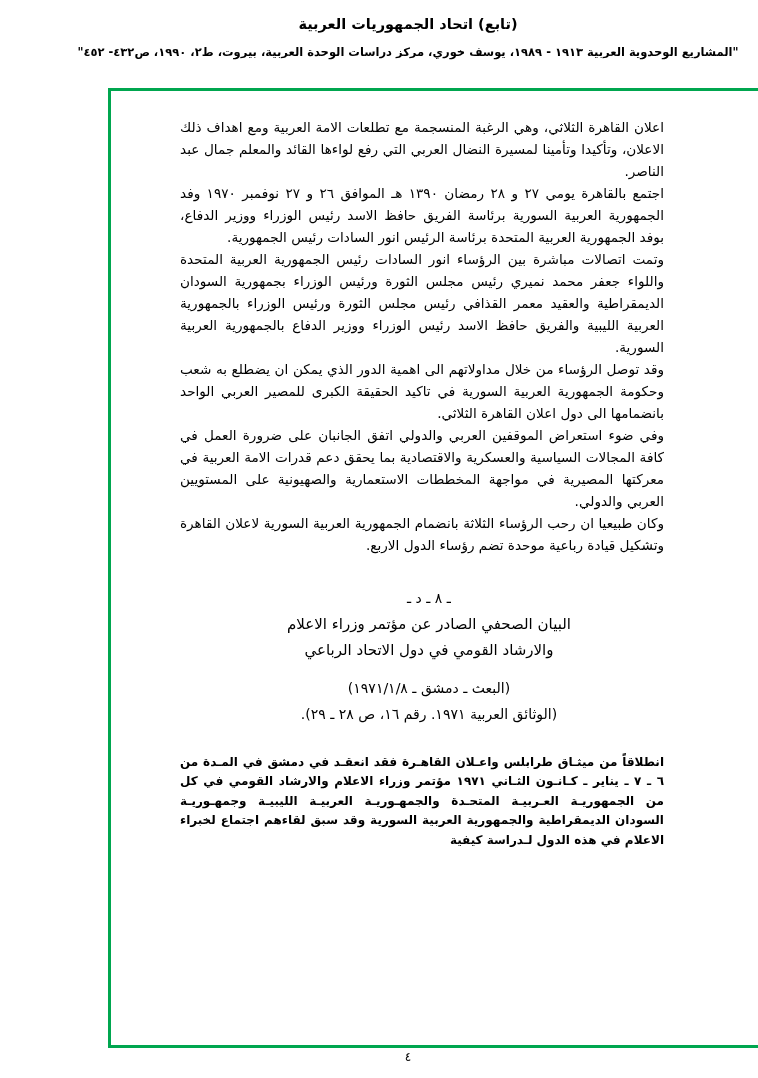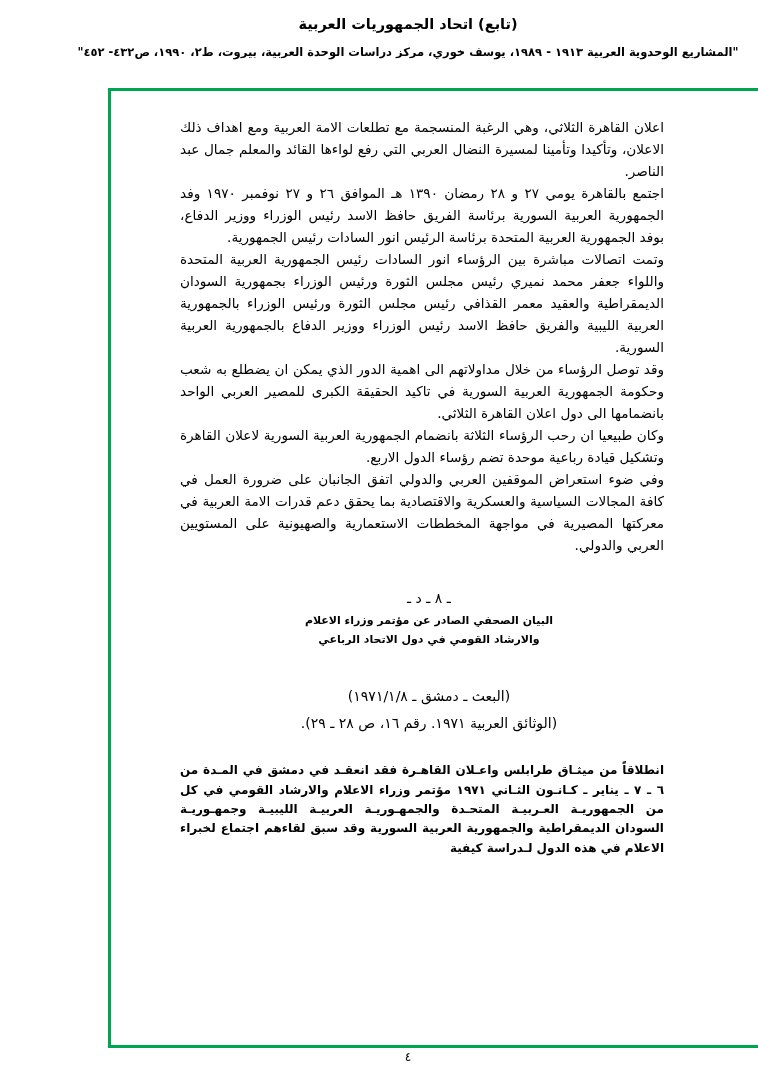--- a/index.html
+++ b/index.html
@@ -75,39 +75,39 @@
 
   .dots-line {
     text-align: center;
     font-size: 14px;
     letter-spacing: 2px;
     direction: rtl;
     margin-bottom: 6px;
   }
   .doc-title {
     text-align: center;
-    font-weight: bold;
-    font-size: 11px;
+    font-weight: normal;
+    font-size: 15px;
     line-height: 1.72;
     direction: rtl;
   }
   .doc-date {
     text-align: center;
     font-weight: bold;
     font-size: 14px;
     line-height: 1.7;
     direction: rtl;
     margin-top: 2px;
   }
   .source-block {
     text-align: center;
     font-size: 14px;
     line-height: 1.75;
     direction: rtl;
-    margin-top: 34px;
+    margin-top: 12px;
   }
   .body-bold {
     font-size: 12px;
     font-weight: bold;
     line-height: 1.62;
     text-align: justify;
     text-align-last: right;
     direction: rtl;
     padding: 0 58px 0 44px;
     margin: 0;
@@ -132,22 +132,22 @@
   </div>
 
   <div class="frame"></div>
 
   <div class="content">
 
     <p class="para">اعلان القاهرة الثلاثي، وهي الرغبة المنسجمة مع تطلعات الامة العربية ومع اهداف ذلك الاعلان، وتأكيدا وتأمينا لمسيرة النضال العربي التي رفع لواءها القائد والمعلم جمال عبد الناصر.</p>
     <p class="para">اجتمع بالقاهرة يومي ٢٧ و ٢٨ رمضان ١٣٩٠ هـ الموافق ٢٦ و ٢٧ نوفمبر ١٩٧٠ وفد الجمهورية العربية السورية برئاسة الفريق حافظ الاسد رئيس الوزراء ووزير الدفاع، بوفد الجمهورية العربية المتحدة برئاسة الرئيس انور السادات رئيس الجمهورية.</p>
     <p class="para">وتمت اتصالات مباشرة بين الرؤساء انور السادات رئيس الجمهورية العربية المتحدة واللواء جعفر محمد نميري رئيس مجلس الثورة ورئيس الوزراء بجمهورية السودان الديمقراطية والعقيد معمر القذافي رئيس مجلس الثورة ورئيس الوزراء بالجمهورية العربية الليبية والفريق حافظ الاسد رئيس الوزراء ووزير الدفاع بالجمهورية العربية السورية.</p>
     <p class="para">وقد توصل الرؤساء من خلال مداولاتهم الى اهمية الدور الذي يمكن ان يضطلع به شعب وحكومة الجمهورية العربية السورية في تاكيد الحقيقة الكبرى للمصير العربي الواحد بانضمامها الى دول اعلان القاهرة الثلاثي.</p>
+    <p class="para">وفي ضوء استعراض الموقفين العربي والدولي اتفق الجانبان على ضرورة العمل في كافة المجالات السياسية والعسكرية والاقتصادية بما يحقق دعم قدرات الامة العربية في معركتها المصيرية في مواجهة المخططات الاستعمارية والصهيونية على المستويين العربي والدولي.</p>
     <p class="para">وكان طبيعيا ان رحب الرؤساء الثلاثة بانضمام الجمهورية العربية السورية لاعلان القاهرة وتشكيل قيادة رباعية موحدة تضم رؤساء الدول الاربع.</p>
-    <p class="para">وفي ضوء استعراض الموقفين العربي والدولي اتفق الجانبان على ضرورة العمل في كافة المجالات السياسية والعسكرية والاقتصادية بما يحقق دعم قدرات الامة العربية في معركتها المصيرية في مواجهة المخططات الاستعمارية والصهيونية على المستويين العربي والدولي.</p>
 
     <div class="spacer-lg"></div>
 
     <div class="dots-line">ـ ٨ ـ  د ـ</div>
 
     <div class="doc-title">البيان الصحفي الصادر عن مؤتمر وزراء الاعلام</div>
     <div class="doc-title">والارشاد القومي في دول الاتحاد الرباعي</div>
 
     <div class="source-block">(البعث ـ دمشق ـ ١٩٧١/١/٨)</div>
     <div class="source-block" style="margin-top:2px;">(الوثائق العربية ١٩٧١. رقم ١٦، ص ٢٨ ـ ٢٩).</div>

